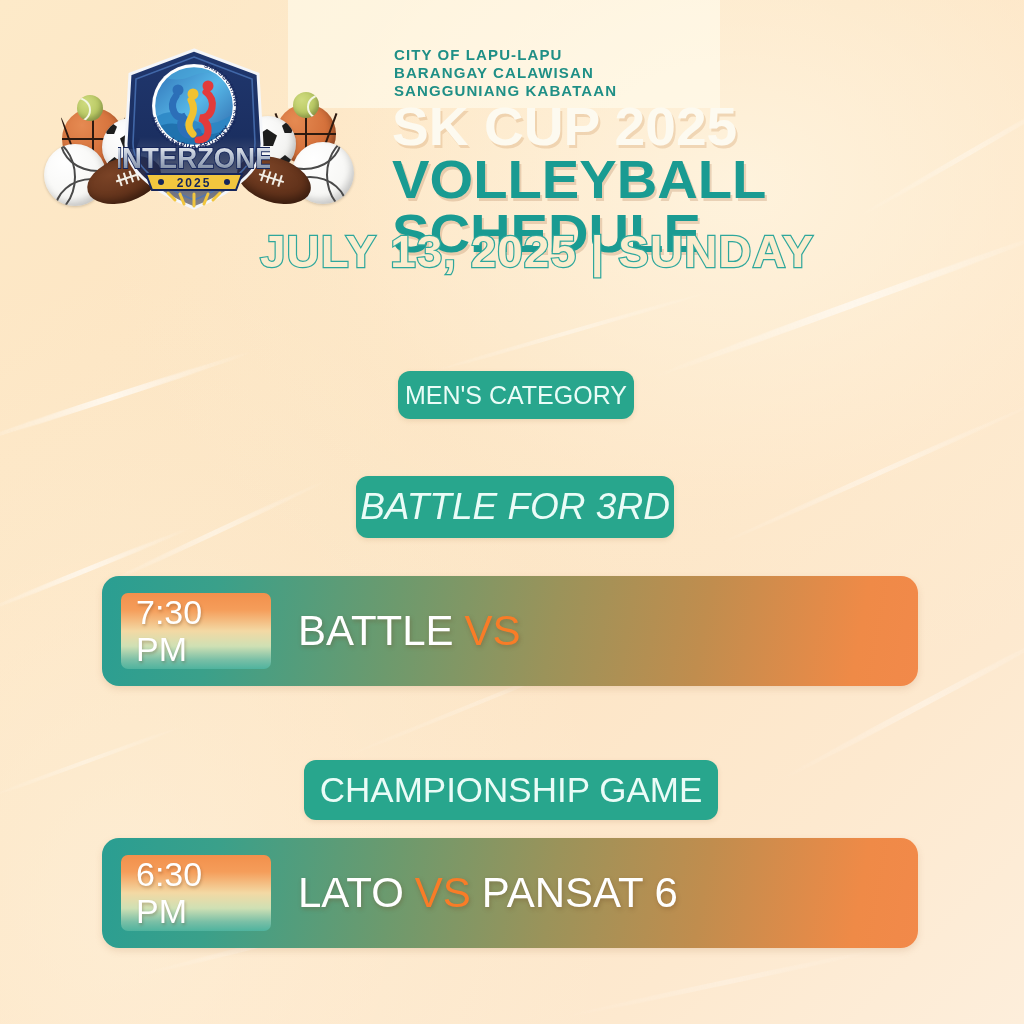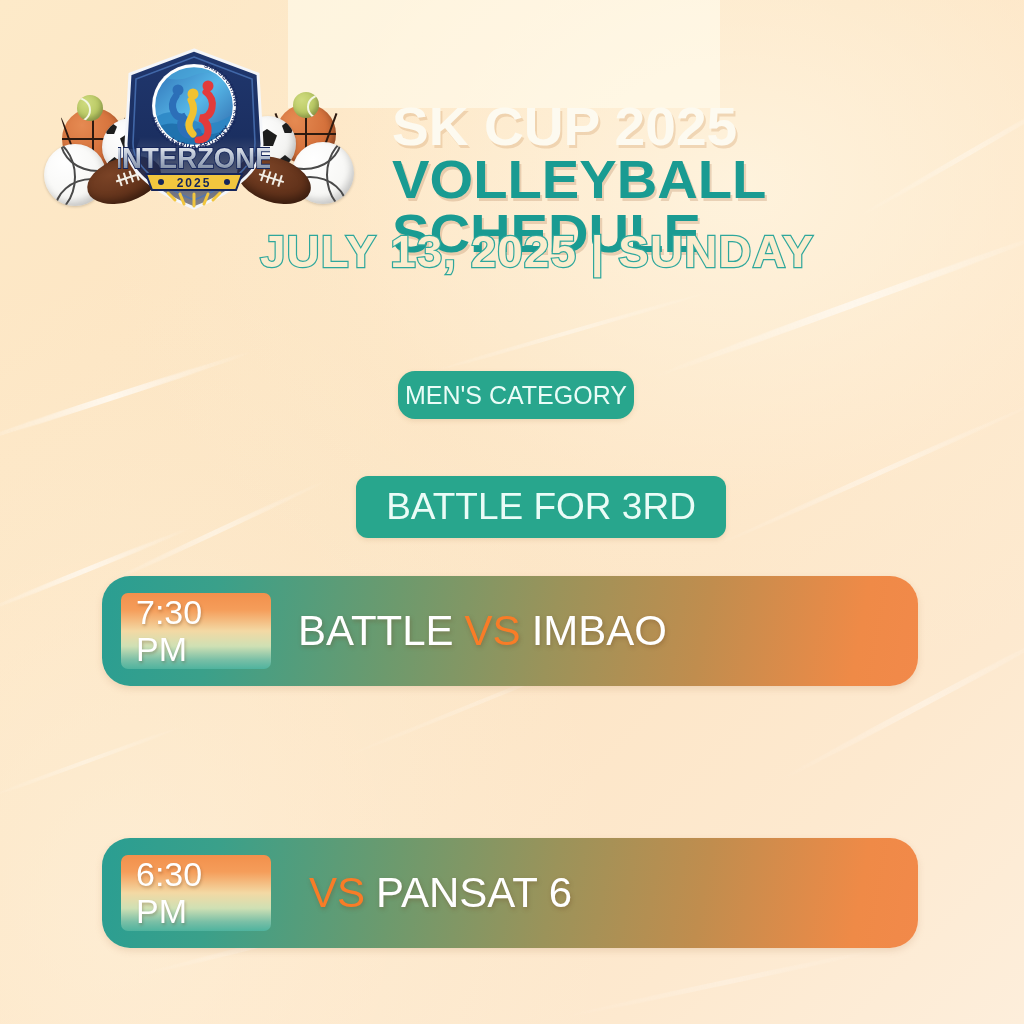--- a/index.html
+++ b/index.html
@@ -170,31 +170,31 @@
     display: flex;
     align-items: center;
     justify-content: center;
     color: #eafcf7;
     background: #28a68d;
     border-radius: 12px;
     font-weight: normal;
     box-shadow: 0 2px 5px rgba(170,120,80,0.18);
     white-space: nowrap;
   }
-  .pill-cat   { left: 398px; top: 371px; width: 236px; height: 48px; font-size: 25px; border-radius: 17px; }
-  .pill-3rd   { left: 356px; top: 476px; width: 370px; height: 62px; font-size: 37px; }
+  .pill-cat   { left: 398px; top: 371px; width: 236px; height: 48px; font-size: 25px; }
+  .pill-3rd   { left: 356px; top: 476px; width: 318px; height: 62px; font-size: 37px; font-style: italic; }
   .pill-champ { left: 304px; top: 760px; width: 414px; height: 60px; font-size: 35px; }
 
   
   .match-row {
     position: absolute;
     left: 102px;
     width: 816px;
     height: 110px;
-    border-radius: 28px;
+    border-radius: 17px;
     background: linear-gradient(100deg,
                 #2a9e92 0%,
                 #3aa08a 14%,
                 #6d9a6d 36%,
                 #9b935a 55%,
                 #c08d4e 73%,
                 #ef8a47 92%,
                 #f2894a 100%);
     box-shadow: 0 3px 7px rgba(180,130,90,0.22);
     overflow: hidden;
@@ -397,20 +397,25 @@
       <g stroke="#f2c63e" stroke-width="3" stroke-linecap="round">
         <line x1="76" y1="158" x2="76" y2="146"></line>
         <line x1="66" y1="156" x2="62" y2="146"></line>
         <line x1="86" y1="156" x2="90" y2="146"></line>
         <line x1="57" y1="152" x2="50" y2="145"></line>
         <line x1="95" y1="152" x2="102" y2="145"></line>
       </g>
     </svg>
   </div>
 
+  <div class="org-lines">
+    <div>CITY OF LAPU-LAPU</div>
+    <div>BARANGAY CALAWISAN</div>
+    <div>SANGGUNIANG KABATAAN</div>
+  </div>
 
   <div class="title-sk">SK CUP 2025</div>
 
   <div class="title-vb">VOLLEYBALL SCHEDULE</div>
 
   <div class="date-line">JULY 13, 2025 | SUNDAY</div>
 
   <div class="pill pill-cat">
     <span>MEN'S CATEGORY</span>
   </div>
@@ -420,29 +425,32 @@
   </div>
 
   <div class="match-row row-1">
     <div class="time-box">
       <span class="time-text">7:30
 PM</span>
     </div>
     <div class="match-teams">
       <span>BATTLE</span>
       <span class="vs-word">VS</span>
-      <span>IMBAO</span>
-    </div>
-  </div>
-
+    </div>
+  </div>
+
+  <div class="pill pill-champ">
+    <span>CHAMPIONSHIP GAME</span>
+  </div>
 
   <div class="match-row row-2">
     <div class="time-box">
       <span class="time-text">6:30
 PM</span>
     </div>
     <div class="match-teams">
+      <span>LATO</span>
       <span class="vs-word">VS</span>
       <span>PANSAT 6</span>
     </div>
   </div>
 
 </div>
 
 </body></html>

